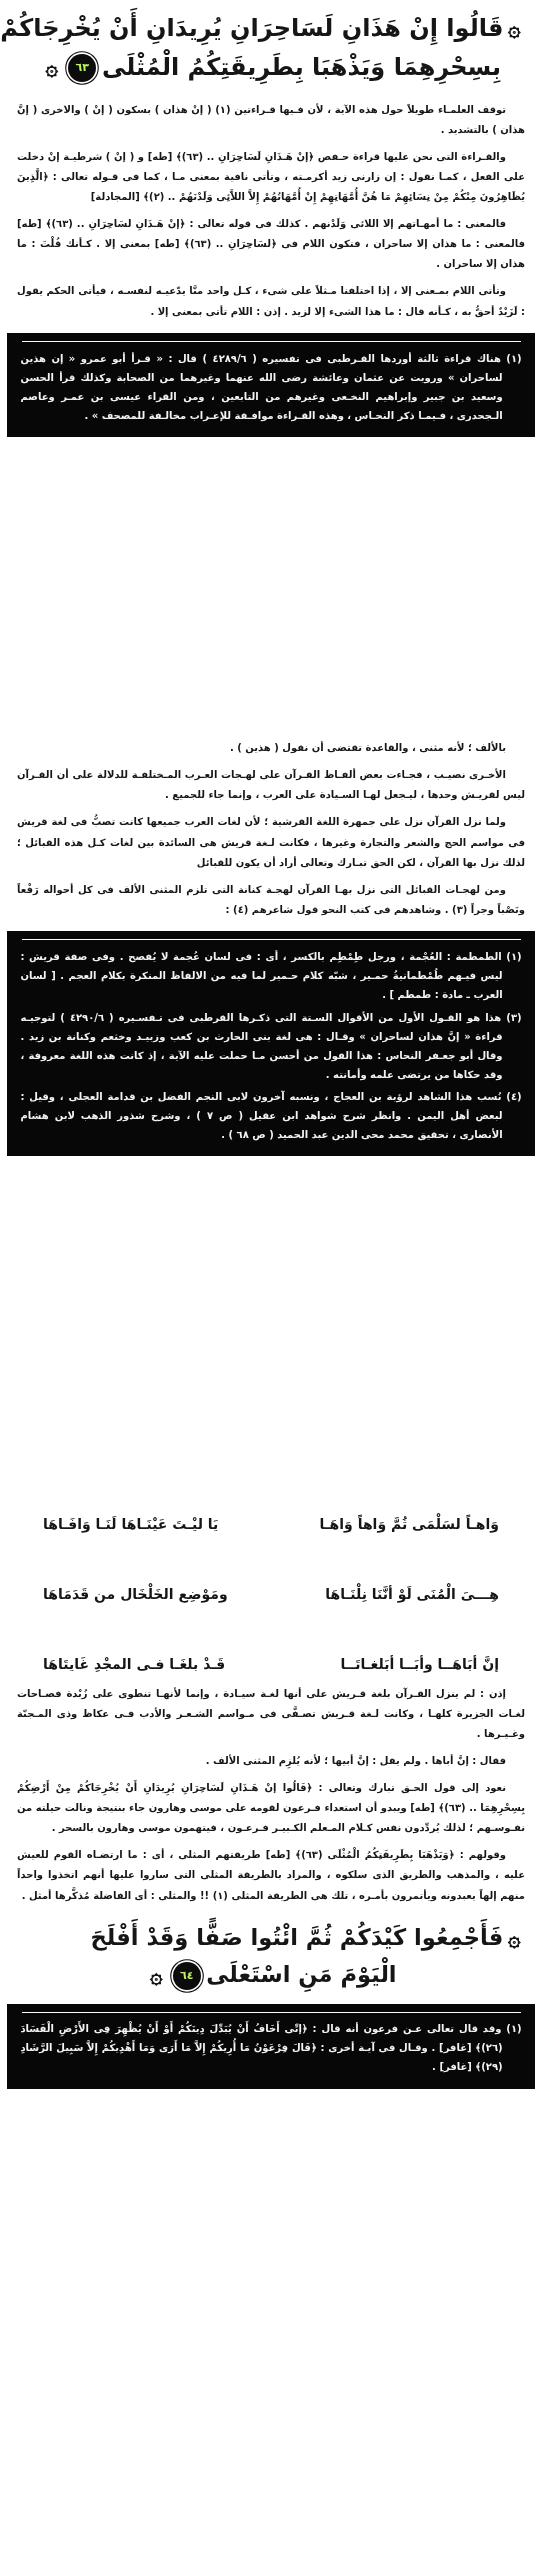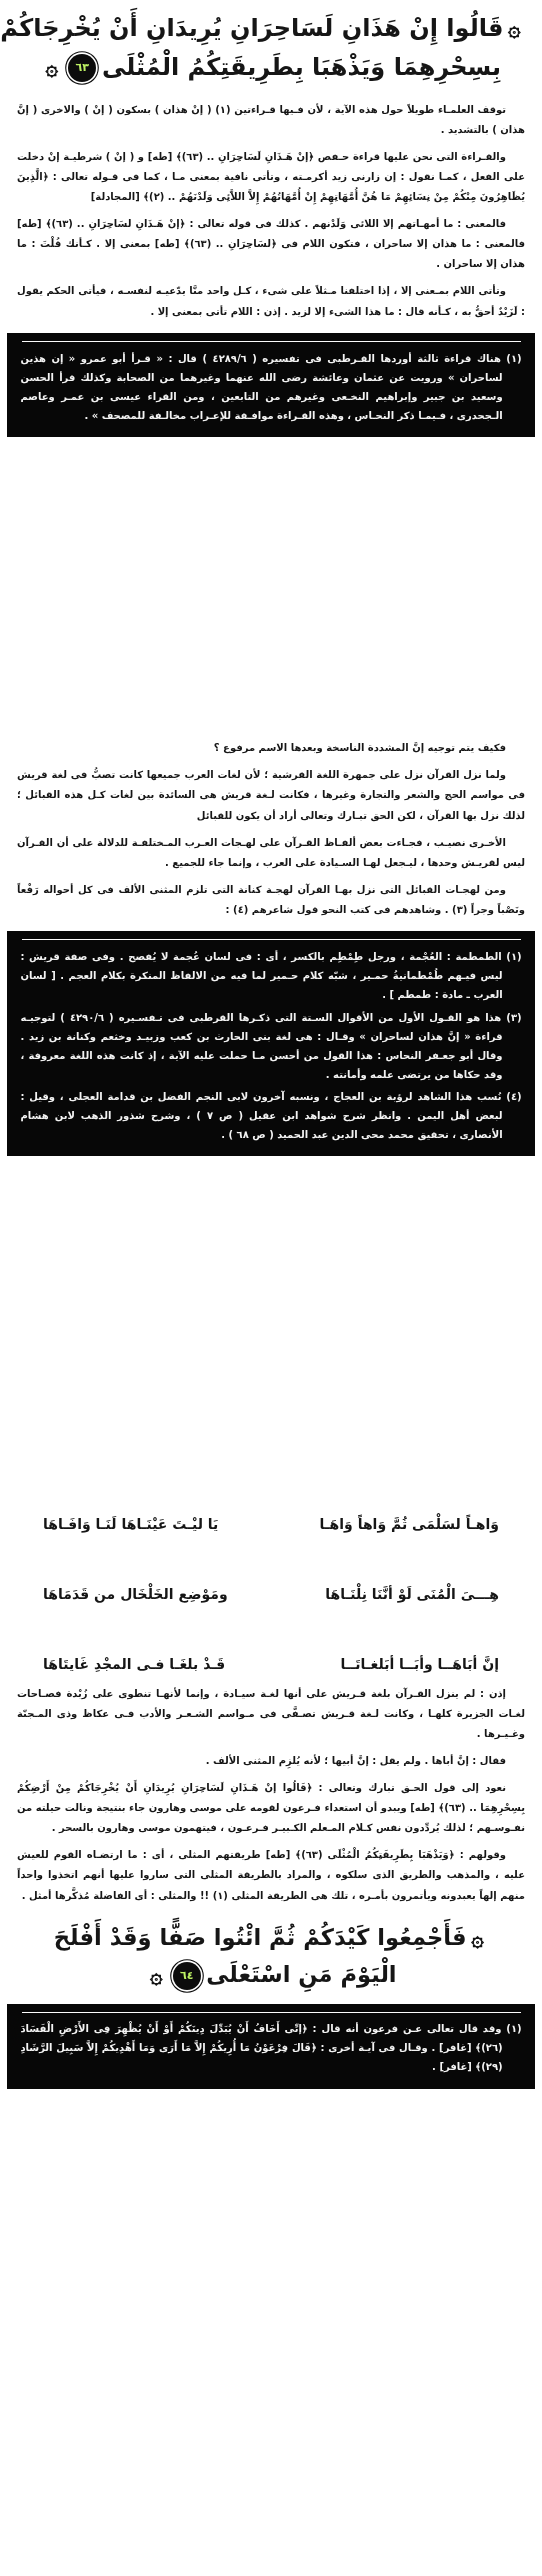--- a/index.html
+++ b/index.html
@@ -57,21 +57,21 @@
     text-align:justify;margin:0 0 3.4px;
     padding-right:19px;text-indent:-19px;
   }
 
   
   .poetry{margin:2.3px 26px 11.3px;font-size:14px;font-weight:bold;}
   .vrow{display:flex;justify-content:space-between;margin-bottom:9px;}
   .hemi{white-space:nowrap;margin-top:45px;}
 
   .closing{margin-top:12.5px;margin-bottom:3.4px;}
-  .closing .qline{font-size:22.6px;}
+  .closing .qline{font-size:22.6px;text-align:right;}
   .closing .qline2{font-size:22.6px;}
 </style>
 </head>
 <body>
 
 <div class="sheet">
 
   <section class="pg pg1">
 
     <header class="qframe">
@@ -84,23 +84,23 @@
     <p class="para">فالمعنى : ما أمهـاتهم إلا اللائى وَلَدْنهم . كذلك فى قوله تعالى : ﴿إنْ هَـذَانِ لسَاحِرَانِ .. (٦٣)﴾ [طه] فالمعنى : ما هذان إلا ساحران ، فتكون اللام فى ﴿لسَاحِرَانِ .. (٦٣)﴾ [طه] بمعنى إلا . كـأنك قُلْتَ : ما هذان إلا ساحران .</p>
     <p class="para">وتأتى اللام بمـعنى إلا ، إذا اختلفنا مـثلاً على شىء ، كـل واحد منَّا يدّعيـه لنفسـه ، فيأتى الحكم يقول : لَزَيْدٌ أحقُّ به ، كـأنه قال : ما هذا الشىء إلا لزيد . إذن : اللام تأتى بمعنى إلا .</p>
 
     <section class="fnblock">
       <div class="fnrule"></div>
       <p class="fn">(١) هناك قراءة ثالثة أوردها القـرطبى فى تفسيره ( ٤٢٨٩/٦ ) قال : « قـرأ أبو عمرو « إن هذين لساحران » ورويت عن عثمان وعائشة رضى الله عنهما وغيرهما من الصحابة وكذلك قرأ الحسن وسعيد بن جبير وإبراهيم النخـعى وغيرهم من التابعين ، ومن القراء عيسى بن عمـر وعاصم الـجحدرى ، فـيمـا ذكر النحـاس ، وهذه القـراءة موافـقة للإعـراب مخالـفة للمصحف » .</p>
     </section>
   </section>
 
   <section class="pg pg2">
-    <p class="para single">فكيف يتم توجيه إنَّ المشددة الناسخة وبعدها الاسم مرفوع ؟</p>
+    <p class="para single">بالألف ؛ لأنه مثنى ، والقاعدة تقتضى أن نقول ( هذين ) .</p>
+    <p class="para">الأخـرى نصيـب ، فجـاءت بعض ألفـاظ القـرآن على لهـجات العـرب المـختلفـة للدلالة على أن القـرآن ليس لقريـش وحدها ، ليـجعل لهـا السـيادة على العرب ، وإنما جاء للجميع .</p>
     <p class="para">ولما نزل القرآن نزل على جمهرة اللغة القرشية ؛ لأن لغات العرب جميعها كانت تصبُّ فى لغة قريش فى مواسم الحج والشعر والتجارة وغيرها ، فكانت لـغة قريش هى السائدة بين لغات كـل هذه القبائل ؛ لذلك نزل بها القرآن ، لكن الحق تبـارك وتعالى أراد أن يكون للقبائل</p>
-    <p class="para">الأخـرى نصيـب ، فجـاءت بعض ألفـاظ القـرآن على لهـجات العـرب المـختلفـة للدلالة على أن القـرآن ليس لقريـش وحدها ، ليـجعل لهـا السـيادة على العرب ، وإنما جاء للجميع .</p>
     <p class="para">ومن لهجـات القبائل التى نزل بهـا القرآن لهجـة كنانة التى تلزم المثنى الألف فى كل أحواله رَفْعاً ونَصْباً وجراً (٣) . وشاهدهم فى كتب النحو قول شاعرهم (٤) :</p>
 
     <section class="fnblock">
       <div class="fnrule"></div>
       <p class="fn">(١) الطمطمة : العُجْمة ، ورجل طِمْطِم بالكسر ، أى : فى لسان عُجمة لا يُفصح . وفى صفة قريش : ليس فيـهم طُمْطمانيةُ حمـير ، شبّه كلام حـمير لما فيه من الالفاظ المنكرة بكلام العجم . [ لسان العرب ـ مادة : طمطم ] .</p>
       <p class="fn">(٣) هذا هو القـول الأول من الأقوال السـتة التى ذكـرها القرطبى فى تـفسـيره ( ٤٢٩٠/٦ ) لتوجيـه قراءة « إنَّ هذان لساحران » وقـال : هى لغة بنى الحارث بن كعب وزبيـد وخثعم وكنانة بن زيد . وقال أبو جعـفر النحاس : هذا القول من أحسن مـا حملت عليه الآية ، إذ كانت هذه اللغة معروفة ، وقد حكاها من يرتضى علمه وأمانته .</p>
       <p class="fn">(٤) نُسب هذا الشاهد لرؤبة بن العجاج ، ونسبه آخرون لابى النجم الفضل بن قدامة العجلى ، وقيل : لبعض أهل اليمن . وانظر شرح شواهد ابن عقيل ( ص ٧ ) ، وشرح شذور الذهب لابن هشام الأنصارى ، تحقيق محمد محى الدين عبد الحميد ( ص ٦٨ ) .</p>
     </section>
   </section>
 

